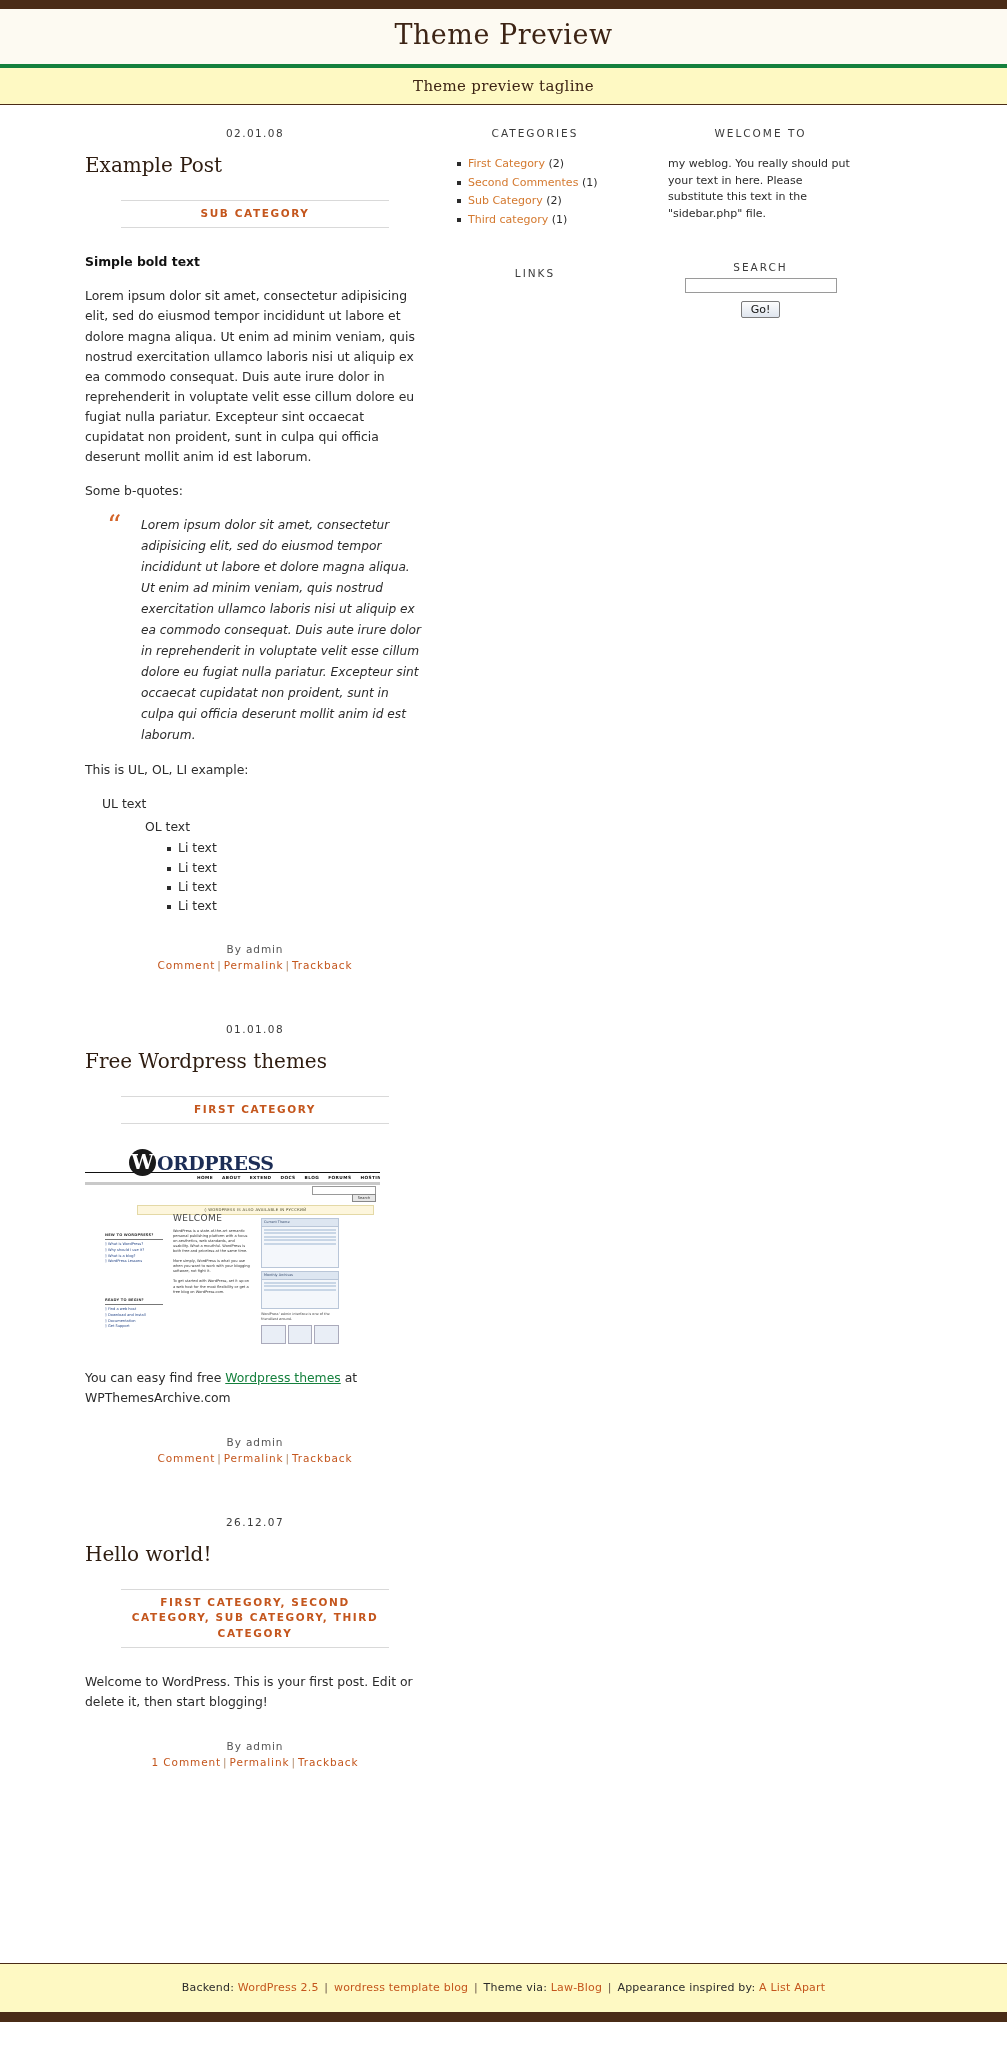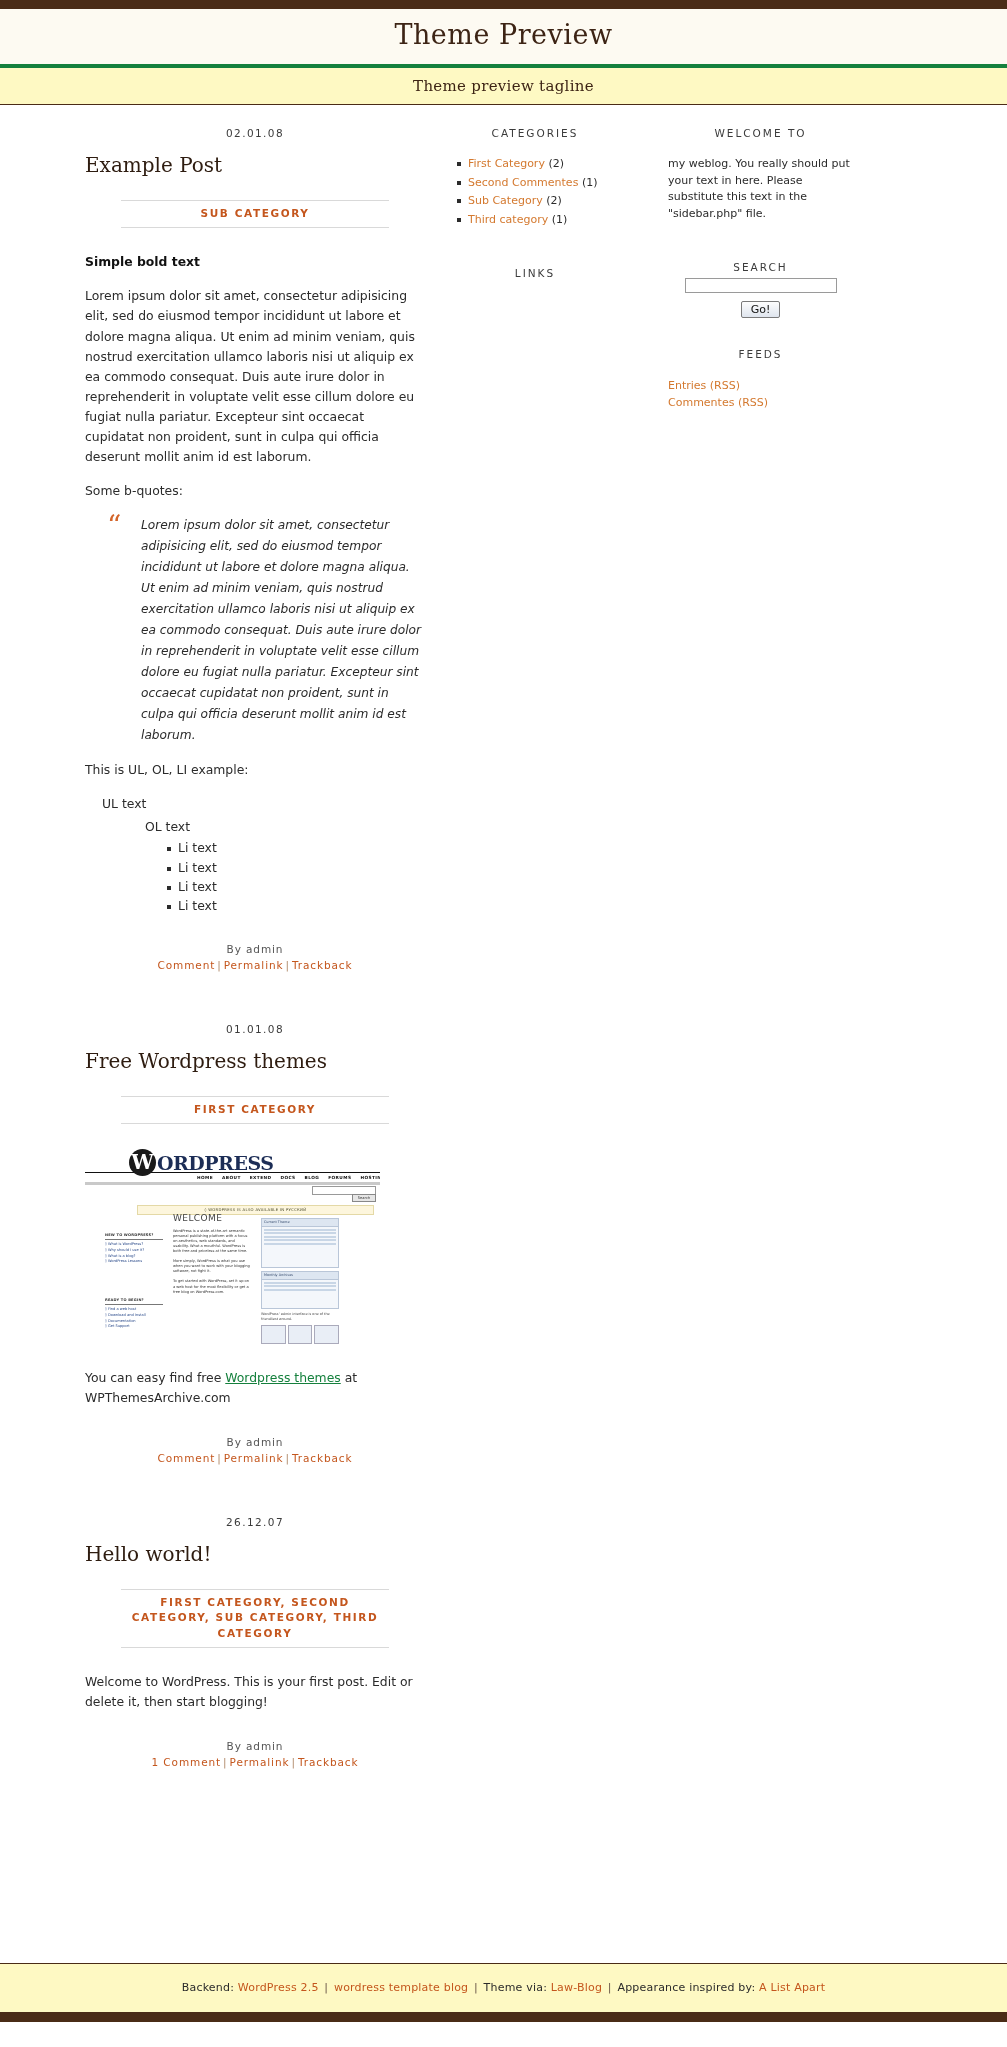--- a/index.html
+++ b/index.html
@@ -651,27 +651,20 @@
       </div>
 
       <div class="widget" style="margin-top:38px">
         <div class="widget-title" style="margin-bottom:5px">SEARCH</div>
         <form class="search-form">
           <input class="search-input" type="text" placeholder="" style="">
           <button class="search-button" type="submit">Go!</button>
         </form>
       </div>
 
-      <div class="widget" style="margin-top:30px">
-        <div class="widget-title">FEEDS</div>
-        <div class="feeds-list">
-          <a href="#">Entries (RSS)</a>
-          <a href="#">Commentes (RSS)</a>
-        </div>
-      </div>
     </div>
 
   </div>
 </div>
 
 <div id="footer">
   <div id="footer-text"><span>Backend: </span><a href="#">WordPress 2.5</a><span class="sep"> | </span><a href="#">wordress template blog</a><span class="sep"> | </span><span>Theme via: </span><a href="#">Law-Blog</a><span class="sep"> | </span><span>Appearance inspired by: </span><a href="#">A List Apart</a></div>
 </div>
 
 <div id="page-bottom-rule"></div>

